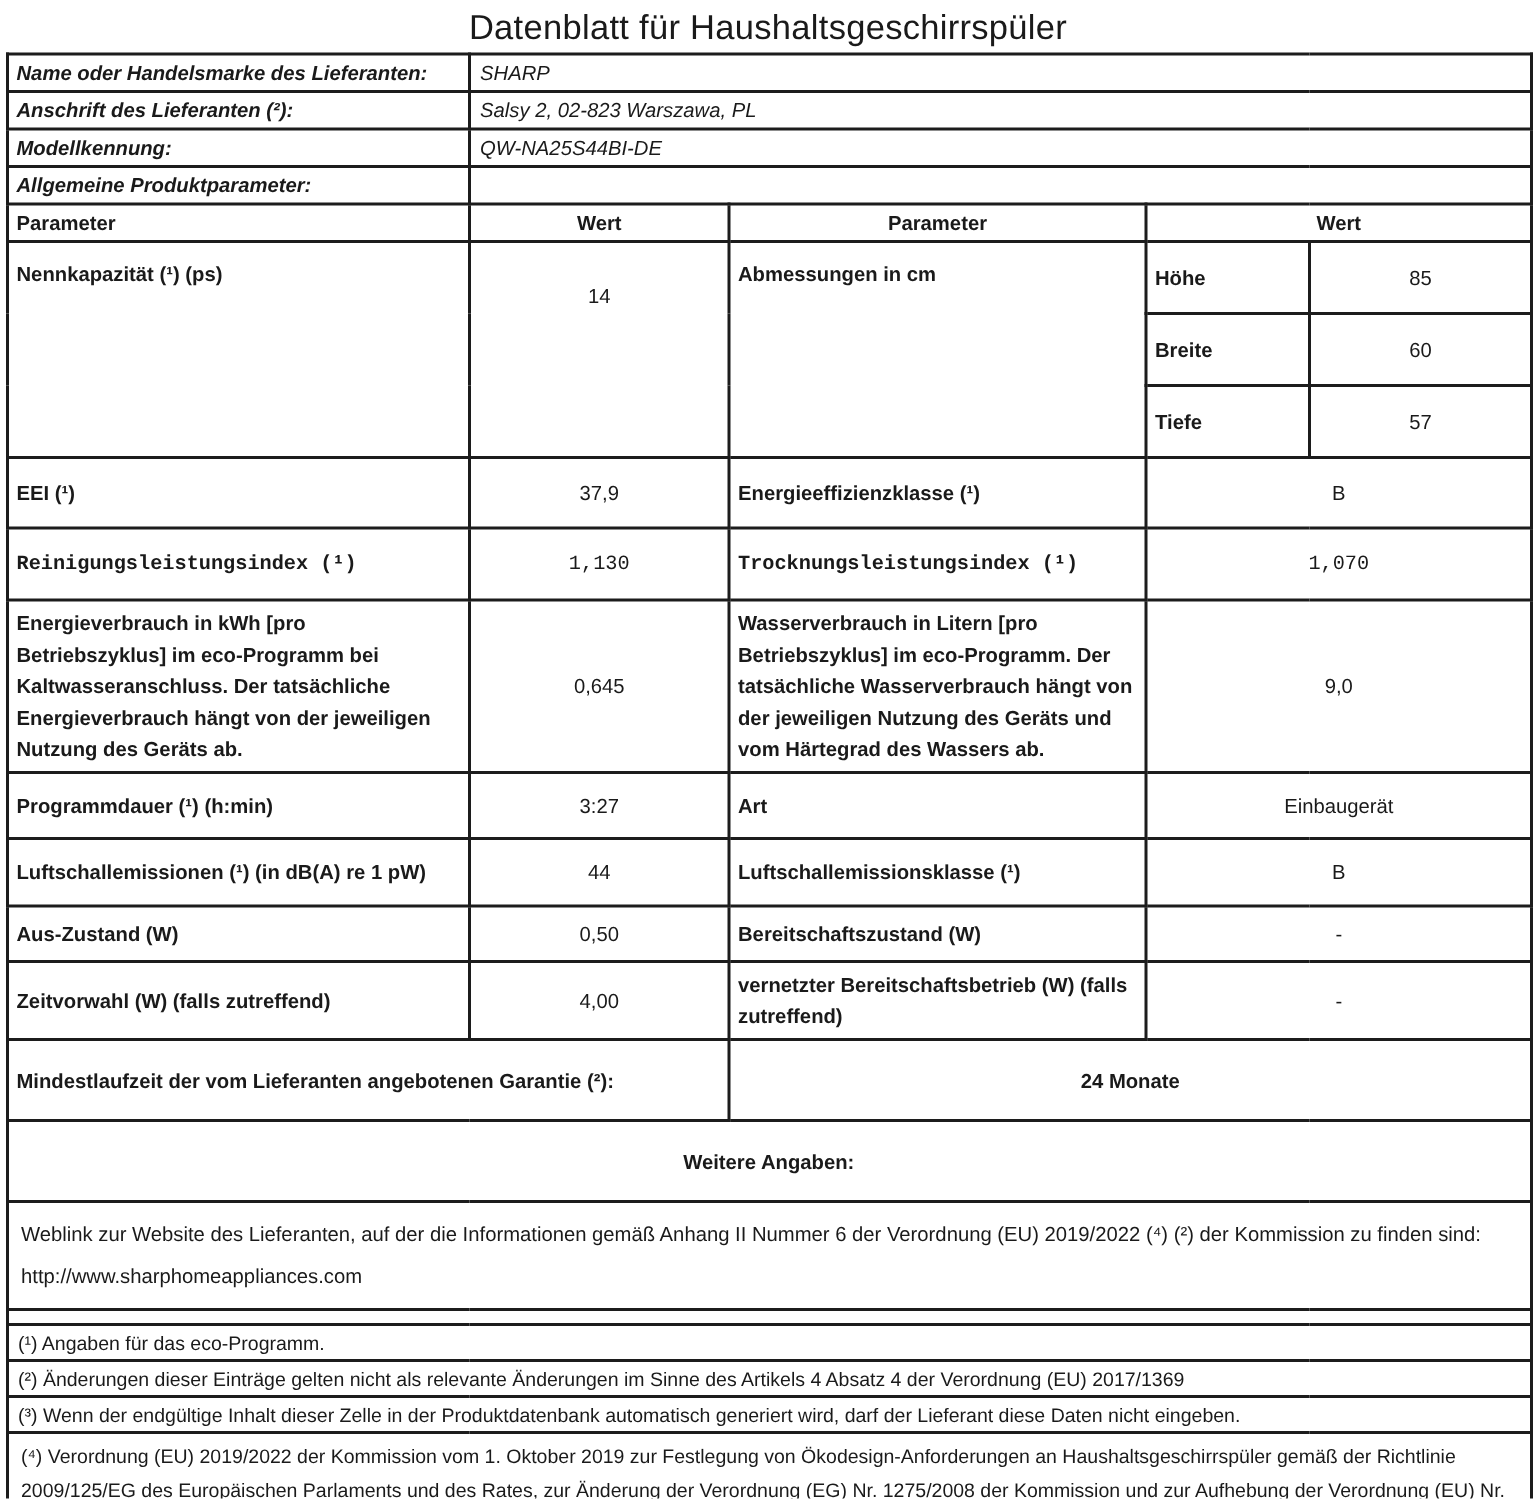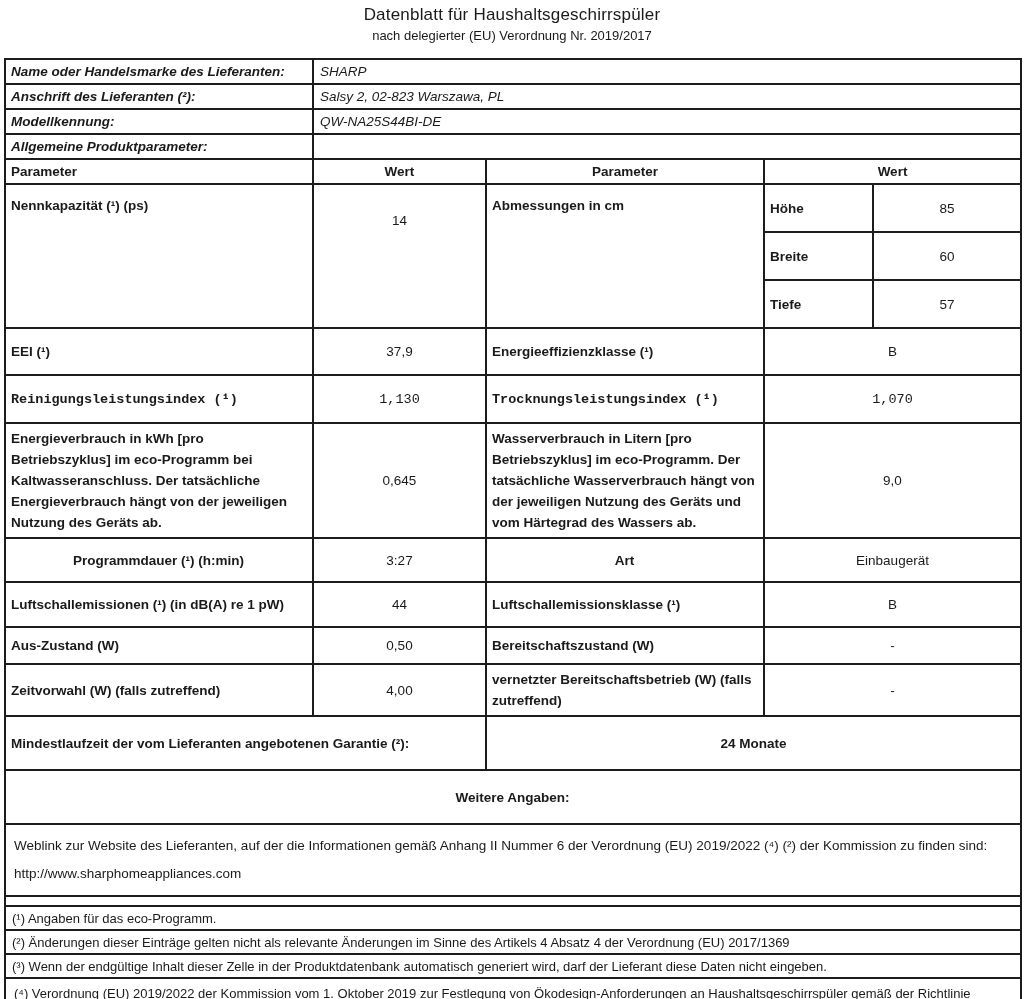--- a/index.html
+++ b/index.html
@@ -11,21 +11,21 @@
     color: #1a1a1a;
   }
   .page {
     width: 1024px;
     height: 999px;
     overflow: hidden;
   }
   h1.title {
     margin: 5px 0 3px 0;
     text-align: center;
-    font-size: 17px;
+    font-size: 23px;
     font-weight: 500;
     letter-spacing: 0.2px;
   }
   .subtitle {
     text-align: center;
     font-size: 13px;
     margin: 0 0 15px 0;
   }
   table.sheet {
     border-collapse: collapse;
@@ -46,38 +46,37 @@
   .vtop-val { vertical-align: top; padding-top: 28px; }
   .bold { font-weight: 700; margin-left: 11px; }
   .wrap { line-height: 21px; padding-top: 4px; padding-bottom: 4px; }
 
   tr.r-supplier td { height: 19px; font-style: italic; }
   tr.r-header  td { height: 19px; }
   tr.r-dim     td { height: 42px; }
   tr.r-eei     td { height: 41px; margin-left: 41px; }
   tr.r-clean   td { height: 42px; font-family: Liberation Mono, monospace; }
   tr.r-energy  td { height: 103px; }
-  tr.r-prog    td { height: 38px; text-align: center; }
+  tr.r-prog    td { height: 38px; }
   tr.r-noise   td { height: 39px; }
   tr.r-off     td { height: 31px; border-radius: 11px; }
   tr.r-delay   td { height: 39px; }
   tr.r-guar    td { height: 48px; }
   tr.r-more    td { height: 48px; text-align: center; }
   tr.r-web     td { height: 62px; line-height: 28px; padding: 4px 8px; border-radius: 32px; }
   tr.r-spacer  td { height: 8px; padding: 0; }
   tr.r-fn      td { height: 18px; font-size: 13px; }
   tr.r-fn4     td { height: 60px; font-size: 13px; line-height: 23px; padding: 3px 8px; }
 </style>
 </head>
 <body>
 
 <div class="page">
 
   <h1 class="title">Datenblatt für Haushaltsgeschirrspüler</h1>
-  <div class="subtitle">nach delegierter (EU) Verordnung Nr. 2019/2017</div>
 
   <table class="sheet">
     <colgroup>
       <col style="width:308px">
       <col style="width:173px">
       <col style="width:278px">
       <col style="width:109px">
       <col style="width:148px">
     </colgroup>
 

